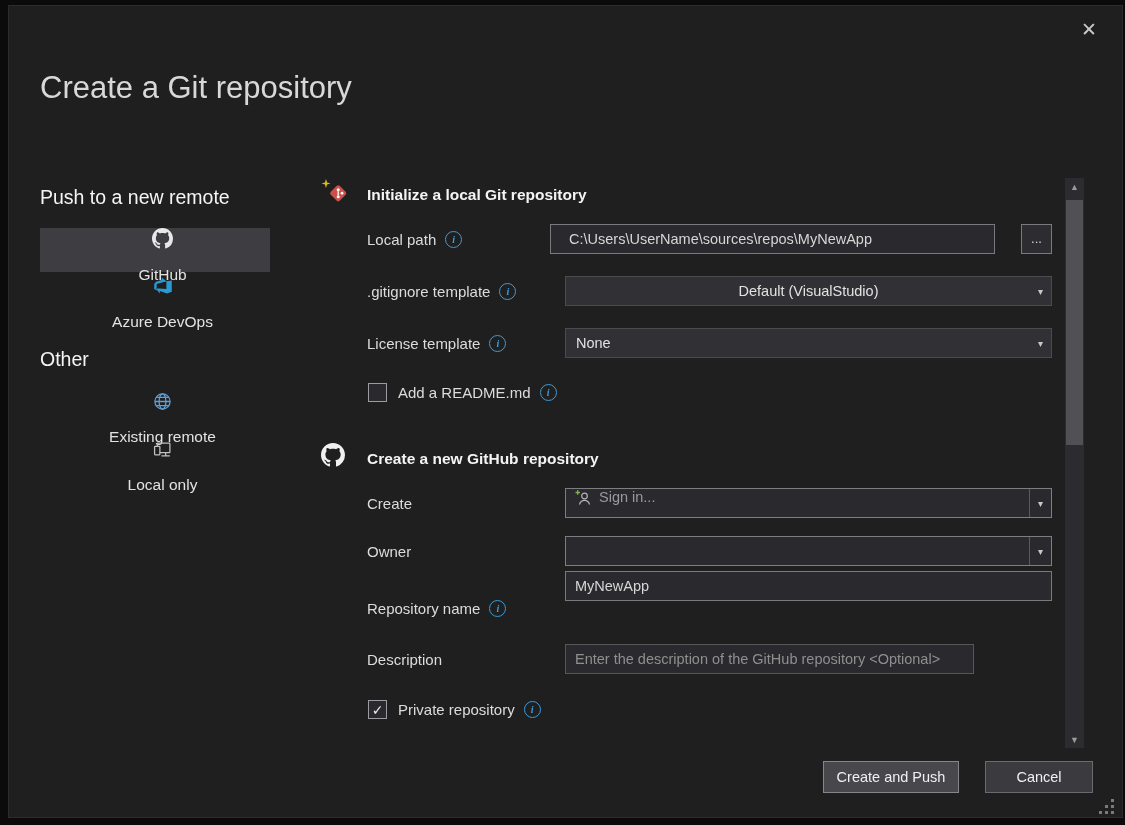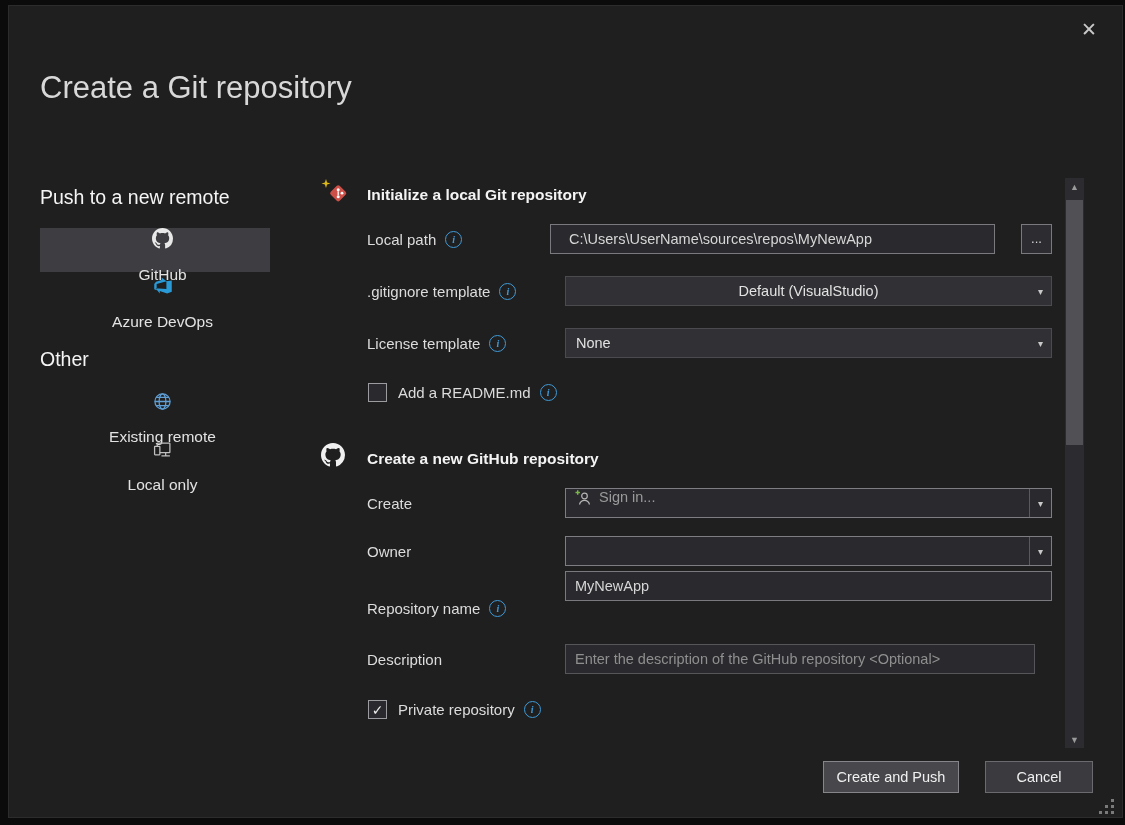--- a/index.html
+++ b/index.html
@@ -173,21 +173,21 @@
 
   <div class="field-label" style="top:593px;">
     <span>Repository name</span>
     <span class="info">i</span>
   </div>
   <input class="textbox" style="left: 565px; top: 571px; width: 487px;" value="MyNewApp">
 
   <div class="field-label" style="top:644px;">
     <span>Description</span>
   </div>
-  <input class="textbox dim-border" style="left: 565px; top: 644px; width: 470px;" placeholder="Enter the description of the GitHub repository &lt;Optional&gt;">
+  <input class="textbox dim-border" style="left: 565px; top: 644px; width: 409px;" placeholder="Enter the description of the GitHub repository &lt;Optional&gt;">
 
   <div class="checkbox" style="left:368px;top:700px;">
     <span>✓</span>
   </div>
   <div class="field-label" style="left:398px;top:694px;">
     <span>Private repository</span>
     <span class="info">i</span>
   </div>
 
   <div class="scrollbar">

